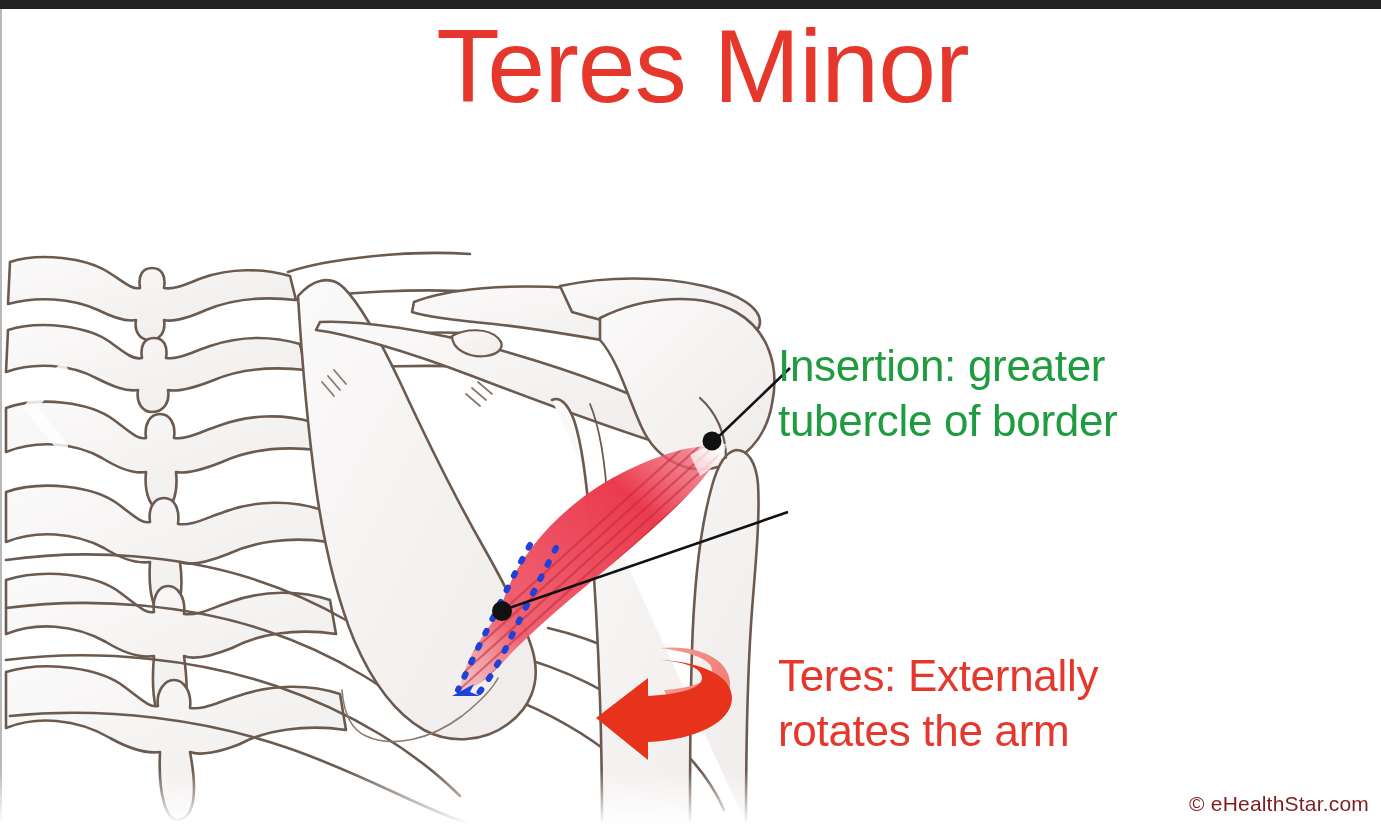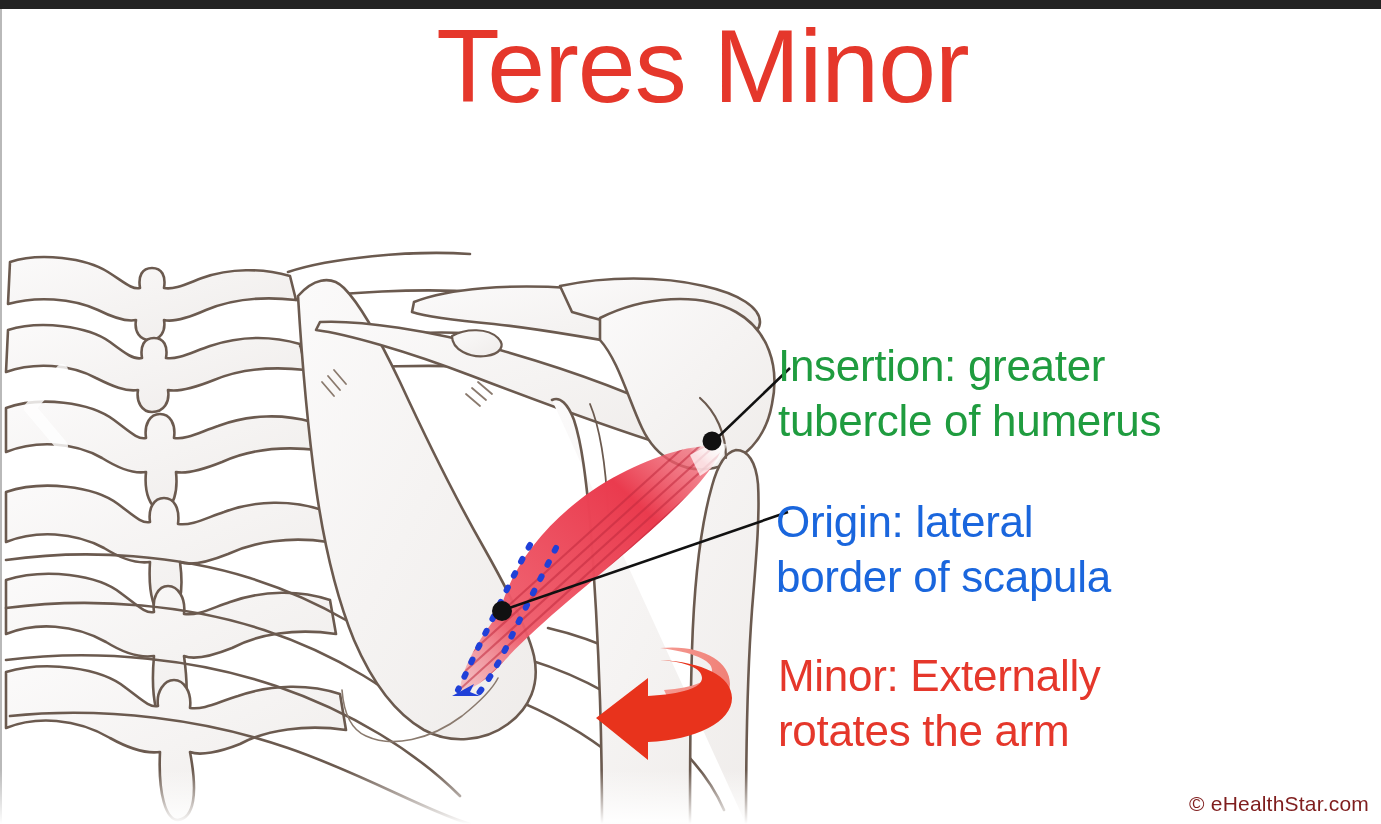--- a/index.html
+++ b/index.html
@@ -282,26 +282,24 @@
                L 648 760 L 596 718 L 648 678 L 648 696
                C 682 694, 702 688, 702 678 C 702 668, 686 662, 660 660 Z" fill="#e8331c"></path>
     </g>
 
     <rect x="0" y="770" width="1381" height="54" fill="url(#fadeBottom)"></rect>
   </svg>
 
   <div id="title">Teres Minor</div>
 
   <div class="anno" id="anno-insertion">Insertion: greater
-tubercle of humerus</div>
-
-  <div class="anno" id="anno-origin">Origin: lateral
-border of scapula</div>
-
-  <div class="anno" id="anno-action">Minor: Externally
+tubercle of border</div>
+
+
+  <div class="anno" id="anno-action">Teres: Externally
 rotates the arm</div>
 
   <div class="nav-chevron" id="nav-prev">
     <svg viewBox="0 0 64 96" xmlns="http://www.w3.org/2000/svg">
       <path d="M46 10 L 14 48 L 46 86" fill="none" stroke="#ffffff" stroke-width="12" stroke-linecap="round" stroke-linejoin="round"></path>
     </svg>
   </div>
 
   <div class="nav-chevron" id="nav-next">
     <svg viewBox="0 0 64 96" xmlns="http://www.w3.org/2000/svg">

